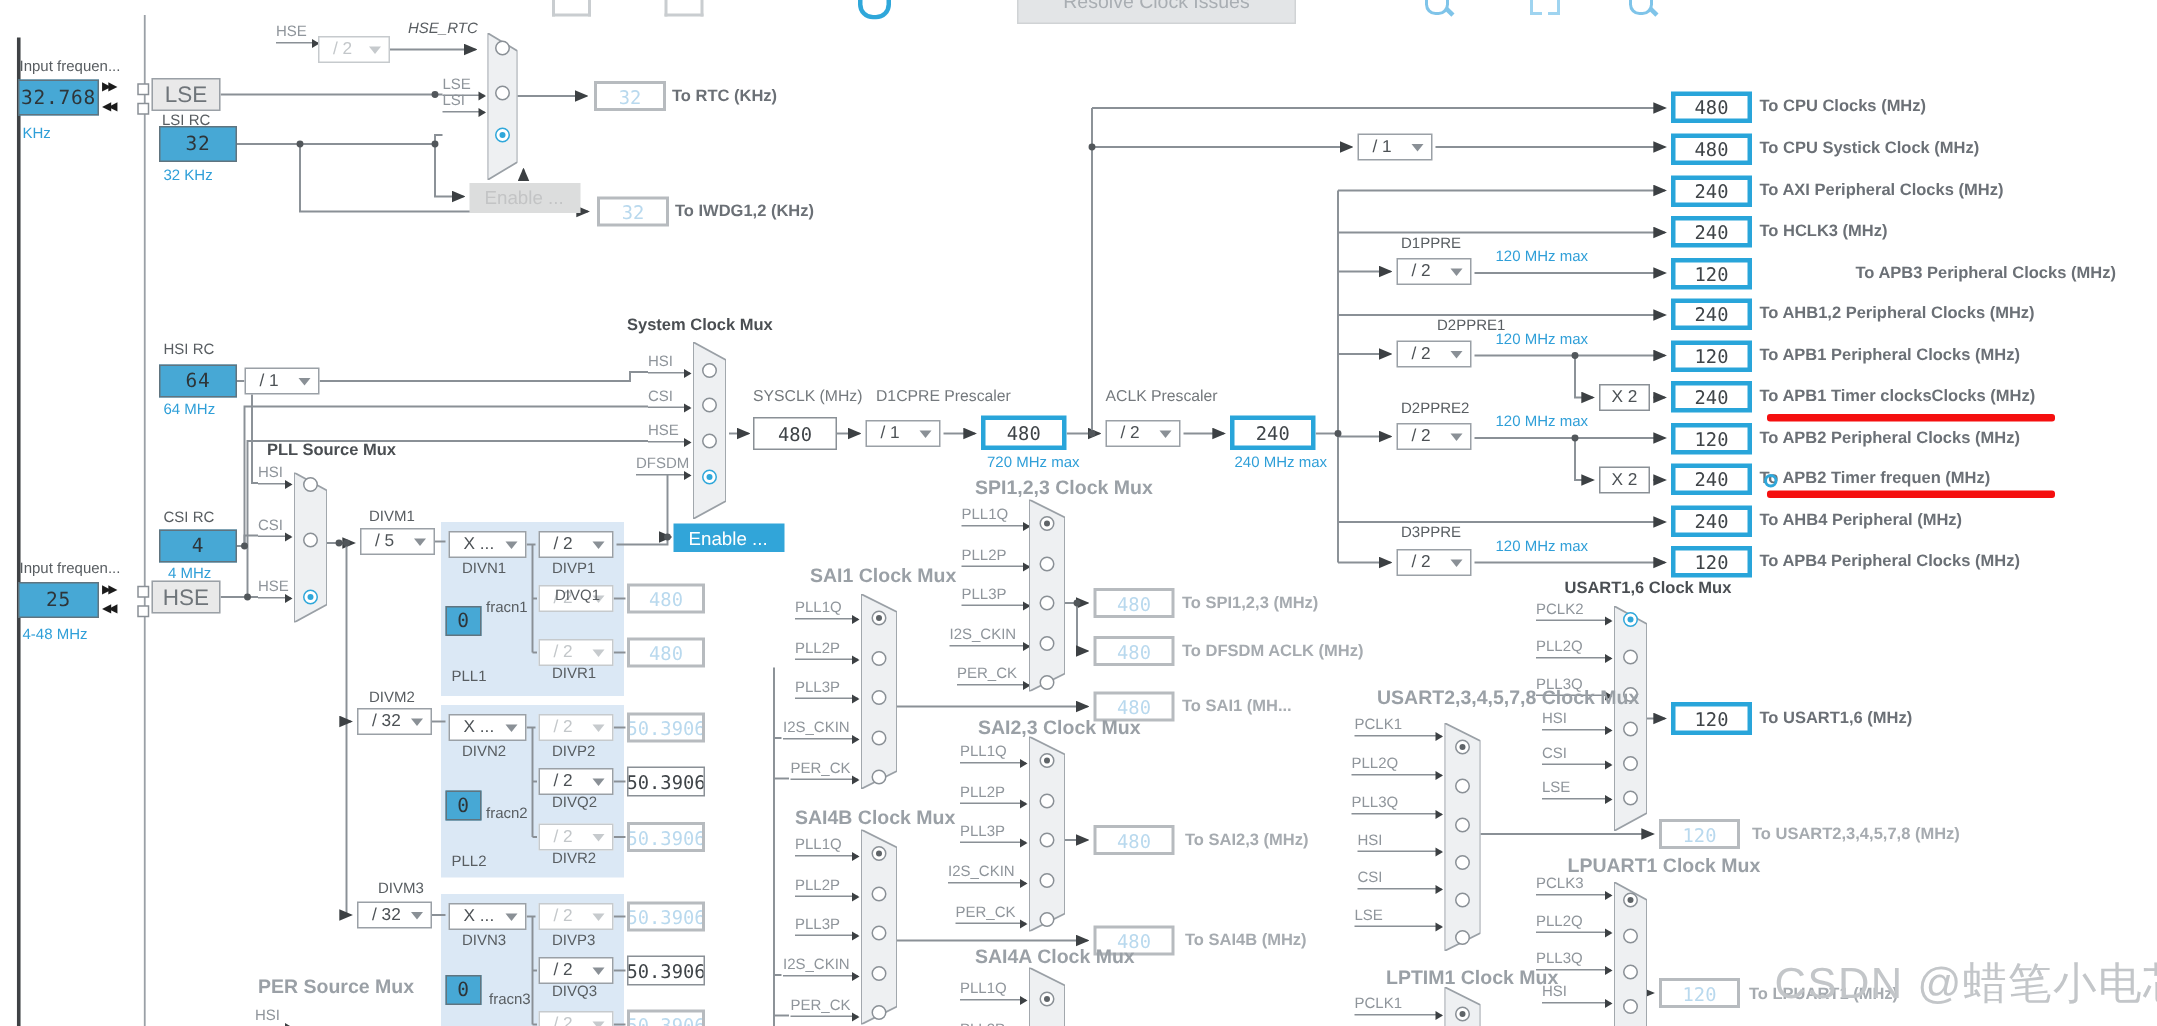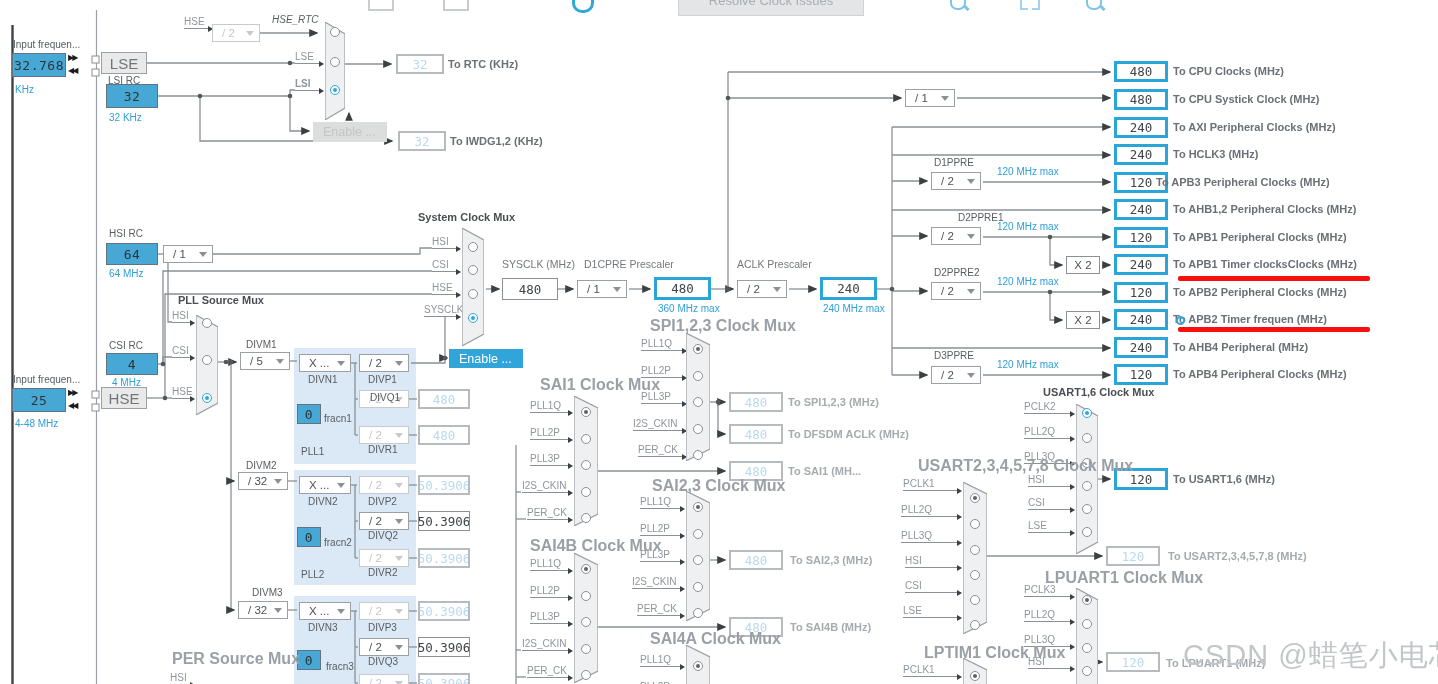--- a/index.html
+++ b/index.html
@@ -22,21 +22,21 @@
   .ddg{border-color:#c6cacd;color:#c3c7ca;}
   .ddg::after{border-top-color:#c6cacd;}
   .x2{background:#fff;border:1.5px solid #8a9096;color:#4c5155;font-size:11.5px;display:flex;align-items:center;justify-content:center;}
   .btnblue{background:#31a5d9;color:#fff;font-size:12.5px;display:flex;align-items:center;padding-left:10px;}
   .btngray{background:#dcdddd;color:#c3c4c5;font-size:12.5px;display:flex;align-items:center;padding-left:10px;}
   .pin{color:#8f959b;font-size:10px;line-height:11px;border-bottom:1.2px solid #8a9096;padding-bottom:1px;white-space:nowrap;}
   .pin::after{content:'';position:absolute;right:-1px;bottom:-4px;border-left:5px solid #3c4043;border-top:3px solid transparent;border-bottom:3px solid transparent;}
   .lbl-dark{color:#585d61;font-size:10px;white-space:nowrap;}
   .lbl-gray{color:#74797d;font-size:10.5px;white-space:nowrap;}
   .lbl-title{color:#4a4e52;font-size:11px;font-weight:bold;white-space:nowrap;}
-  .lbl-gtitle{color:#9aa0a6;font-size:16px;font-weight:bold;white-space:nowrap;}
+  .lbl-gtitle{color:#9aa0a6;font-size:13px;font-weight:bold;white-space:nowrap;}
   .lbl-out{color:#6b7076;font-size:11px;font-weight:bold;white-space:nowrap;}
   .lbl-gout{color:#a6abb0;font-size:11px;font-weight:bold;white-space:nowrap;}
   .lbl-blue{color:#2f9fd8;font-size:10px;white-space:nowrap;}
   .lbl-arr{color:#1b1b1b;font-size:8px;letter-spacing:-2px;white-space:nowrap;}
   .mux{z-index:2;}
   .radio{position:absolute;width:10px;height:10px;border-radius:50%;border:1.4px solid #8a9096;background:#fff;box-sizing:border-box;}
   .radio.sel::after{content:'';position:absolute;left:2px;top:2px;width:4px;height:4px;border-radius:50%;background:#5f6468;}
   .radio.blue{border-color:#2fa7da;}
   .radio.blue.sel::after{background:#2fa7da;}
   
@@ -192,21 +192,21 @@
       <div class="nd lbl-arr" style="left: 68px; top: 53px;">▶▶</div>
       <div class="nd lbl-arr" style="left: 68px; top: 66px;">◀◀</div>
       <div class="nd srcbox" style="left: 101px; top: 52px; width: 46px; height: 22px;">LSE</div>
       <div class="nd lbl-dark" style="left: 108px; top: 75px;">LSI RC</div>
       <div class="nd bluebox" style="left: 106px; top: 84px; width: 52px; height: 24px;">32</div>
       <div class="nd lbl-blue" style="left: 109px; top: 112px;">32 KHz</div>
       <div class="nd pin" style="left: 184px; top: 16px; width: 28px;">HSE</div>
       <div class="nd ddg" style="left: 212px; top: 24px; width: 48px; height: 18px;">/ 2</div>
       <div class="nd lbl-dark" style="left: 272px; top: 14px; font-style: italic;">HSE_RTC</div>
       <div class="nd pin" style="left: 295px; top: 51px; width: 28px;">LSE</div>
-      <div class="nd pin" style="left: 295px; top: 78px; width: 28px; font-weight: bold;">LSI</div>
+      <div class="nd pin" style="left: 295px; top: 62px; width: 28px;">LSI</div>
       <div class="nd mux" style="left: 325px; top: 22px; width: 20px; height: 98px;"><svg width="20" height="98">
           <polygon points="0,0 20,12 20,86 0,98" fill="#eef0f2" stroke="#9aa0a6" stroke-width="1.2"></polygon>
         </svg><div class="radio" style="left: 5px; top: 5px;"></div><div class="radio" style="left: 5px; top: 35px;"></div><div class="radio sel blue" style="left: 5px; top: 63px;"></div></div>
       <div class="nd gbox" style="left: 396px; top: 54px; width: 48px; height: 20px;">32</div>
       <div class="nd lbl-out" style="left: 448px; top: 58px;">To RTC (KHz)</div>
       <div class="nd btngray" style="left: 313px; top: 122px; width: 74px; height: 20px;">Enable ...</div>
       <div class="nd gbox" style="left: 398px; top: 131px; width: 48px; height: 20px;">32</div>
       <div class="nd lbl-out" style="left: 450px; top: 135px;">To IWDG1,2 (KHz)</div>
       <div class="nd lbl-dark" style="left: 109px; top: 228px;">HSI RC</div>
       <div class="nd bluebox" style="left: 106px; top: 243px; width: 52px; height: 22px;">64</div>
@@ -235,21 +235,21 @@
       <div class="nd lbl-dark" style="left: 308px; top: 374px;">DIVN1</div>
       <div class="nd dd" style="left: 359px; top: 354px; width: 50px; height: 18px;">/ 2</div>
       <div class="nd lbl-dark" style="left: 368px; top: 374px;">DIVP1</div>
       <div class="nd ddg" style="left: 359px; top: 390px; width: 50px; height: 18px;">/ 2</div>
       <div class="nd lbl-dark" style="left: 370px; top: 392px;">DIVQ1</div>
       <div class="nd gbox" style="left: 418px; top: 389px; width: 52px; height: 20px;">480</div>
       <div class="nd ddg" style="left: 359px; top: 426px; width: 50px; height: 18px;">/ 2</div>
       <div class="nd lbl-dark" style="left: 368px; top: 444px;">DIVR1</div>
       <div class="nd gbox" style="left: 418px; top: 425px; width: 52px; height: 20px;">480</div>
       <div class="nd bluebox" style="left: 297px; top: 404px; width: 24px; height: 20px;">0</div>
-      <div class="nd lbl-dark" style="left: 324px; top: 413px;">fracn1</div>
+      <div class="nd lbl-dark" style="left: 324px; top: 400px;">fracn1</div>
       <div class="nd lbl-dark" style="left: 301px; top: 446px;">PLL1</div>
       <div class="nd lbl-dark" style="left: 246px; top: 460px;">DIVM2</div>
       <div class="nd dd" style="left: 238px; top: 472px; width: 50px; height: 18px;">/ 32</div>
       <div class="nd pllbg" style="left: 294px; top: 470px; width: 122px; height: 115px;"></div>
       <div class="nd dd" style="left: 299px; top: 476px; width: 52px; height: 18px;">X ...</div>
       <div class="nd lbl-dark" style="left: 308px; top: 496px;">DIVN2</div>
       <div class="nd ddg" style="left: 359px; top: 476px; width: 50px; height: 18px;">/ 2</div>
       <div class="nd lbl-dark" style="left: 368px; top: 496px;">DIVP2</div>
       <div class="nd gbox" style="left: 418px; top: 475px; width: 52px; height: 20px;">50.3906</div>
       <div class="nd dd" style="left: 359px; top: 512px; width: 50px; height: 18px;">/ 2</div>
@@ -275,31 +275,31 @@
       <div class="nd bluebox" style="left: 297px; top: 650px; width: 24px; height: 20px;">0</div>
       <div class="nd lbl-dark" style="left: 326px; top: 661px;">fracn3</div>
       <div class="nd ddg" style="left: 359px; top: 674px; width: 50px; height: 18px;">/ 2</div>
       <div class="nd gbox" style="left: 418px; top: 673px; width: 52px; height: 20px;">50.3906</div>
       <div class="nd lbl-gtitle" style="left: 172px; top: 650px;">PER Source Mux</div>
       <div class="nd pin" style="left: 170px; top: 672px; width: 24px;">HSI</div>
       <div class="nd lbl-title" style="left: 418px; top: 211px;">System Clock Mux</div>
       <div class="nd pin" style="left: 432px; top: 236px; width: 28px;">HSI</div>
       <div class="nd pin" style="left: 432px; top: 259px; width: 28px;">CSI</div>
       <div class="nd pin" style="left: 432px; top: 282px; width: 28px;">HSE</div>
-      <div class="nd pin" style="left: 424px; top: 304px; width: 36px;">SYSCLK</div>
+      <div class="nd pin" style="left: 424px; top: 304px; width: 36px;">DFSDM</div>
       <div class="nd mux" style="left: 462px; top: 228px; width: 22px; height: 118px;"><svg width="22" height="118">
           <polygon points="0,0 22,12 22,106 0,118" fill="#eef0f2" stroke="#9aa0a6" stroke-width="1.2"></polygon>
         </svg><div class="radio" style="left: 6px; top: 14px;"></div><div class="radio" style="left: 6px; top: 37px;"></div><div class="radio" style="left: 6px; top: 61px;"></div><div class="radio sel blue" style="left: 6px; top: 85px;"></div></div>
       <div class="nd btnblue" style="left: 449px; top: 349px; width: 74px; height: 19px;">Enable ...</div>
       <div class="nd lbl-gray" style="left: 502px; top: 258px;">SYSCLK (MHz)</div>
       <div class="nd lbl-gray" style="left: 584px; top: 258px;">D1CPRE Prescaler</div>
       <div class="nd vbox" style="left: 502px; top: 278px; width: 56px; height: 22px;">480</div>
       <div class="nd dd" style="left: 577px; top: 280px; width: 50px; height: 18px;">/ 1</div>
       <div class="nd hbox" style="left: 654px; top: 277px; width: 57px; height: 23px;">480</div>
-      <div class="nd lbl-blue" style="left: 658px; top: 303px;">360 MHz max</div>
+      <div class="nd lbl-blue" style="left: 658px; top: 303px;">720 MHz max</div>
       <div class="nd lbl-gray" style="left: 737px; top: 258px;">ACLK Prescaler</div>
       <div class="nd dd" style="left: 737px; top: 280px; width: 50px; height: 18px;">/ 2</div>
       <div class="nd hbox" style="left: 820px; top: 277px; width: 57px; height: 23px;">240</div>
       <div class="nd lbl-blue" style="left: 823px; top: 303px;">240 MHz max</div>
       <div class="nd dd" style="left: 905px; top: 89px; width: 50px; height: 18px;">/ 1</div>
       <div class="nd lbl-dark" style="left: 934px; top: 157px;">D1PPRE</div>
       <div class="nd dd" style="left: 931px; top: 172px; width: 50px; height: 18px;">/ 2</div>
       <div class="nd lbl-blue" style="left: 997px; top: 166px;">120 MHz max</div>
       <div class="nd lbl-dark" style="left: 934px; top: 212px; padding-left: 24px;">D2PPRE1</div>
       <div class="nd dd" style="left: 931px; top: 227px; width: 50px; height: 18px;">/ 2</div>
@@ -314,21 +314,21 @@
       <div class="nd lbl-blue" style="left: 997px; top: 359px;">120 MHz max</div>
       <div class="nd hbox" style="left: 1114px; top: 61px; width: 54px; height: 21px;">480</div>
       <div class="nd lbl-out" style="left: 1173px; top: 65px;">To CPU Clocks (MHz)</div>
       <div class="nd hbox" style="left: 1114px; top: 89px; width: 54px; height: 21px;">480</div>
       <div class="nd lbl-out" style="left: 1173px; top: 93px;">To CPU Systick Clock (MHz)</div>
       <div class="nd hbox" style="left: 1114px; top: 117px; width: 54px; height: 21px;">240</div>
       <div class="nd lbl-out" style="left: 1173px; top: 121px;">To AXI Peripheral Clocks (MHz)</div>
       <div class="nd hbox" style="left: 1114px; top: 144px; width: 54px; height: 21px;">240</div>
       <div class="nd lbl-out" style="left: 1173px; top: 148px;">To HCLK3 (MHz)</div>
       <div class="nd hbox" style="left: 1114px; top: 172px; width: 54px; height: 21px;">120</div>
-      <div class="nd lbl-out" style="left: 1156px; top: 176px;">To APB3 Peripheral Clocks (MHz)</div>
+      <div class="nd lbl-out" style="left: 1237px; top: 176px;">To APB3 Peripheral Clocks (MHz)</div>
       <div class="nd hbox" style="left: 1114px; top: 199px; width: 54px; height: 21px;">240</div>
       <div class="nd lbl-out" style="left: 1173px; top: 203px;">To AHB1,2 Peripheral Clocks (MHz)</div>
       <div class="nd hbox" style="left: 1114px; top: 227px; width: 54px; height: 21px;">120</div>
       <div class="nd lbl-out" style="left: 1173px; top: 231px;">To APB1 Peripheral Clocks (MHz)</div>
       <div class="nd hbox" style="left: 1114px; top: 254px; width: 54px; height: 21px;">240</div>
       <div class="nd lbl-out" style="left: 1173px; top: 258px;">To APB1 Timer clocksClocks (MHz)</div>
       <div class="nd hbox" style="left: 1114px; top: 282px; width: 54px; height: 21px;">120</div>
       <div class="nd lbl-out" style="left: 1173px; top: 286px;">To APB2 Peripheral Clocks (MHz)</div>
       <div class="nd hbox" style="left: 1114px; top: 309px; width: 54px; height: 21px;">240</div>
       <div class="nd lbl-out" style="left: 1173px; top: 313px;">To APB2 Timer frequen (MHz)</div>

